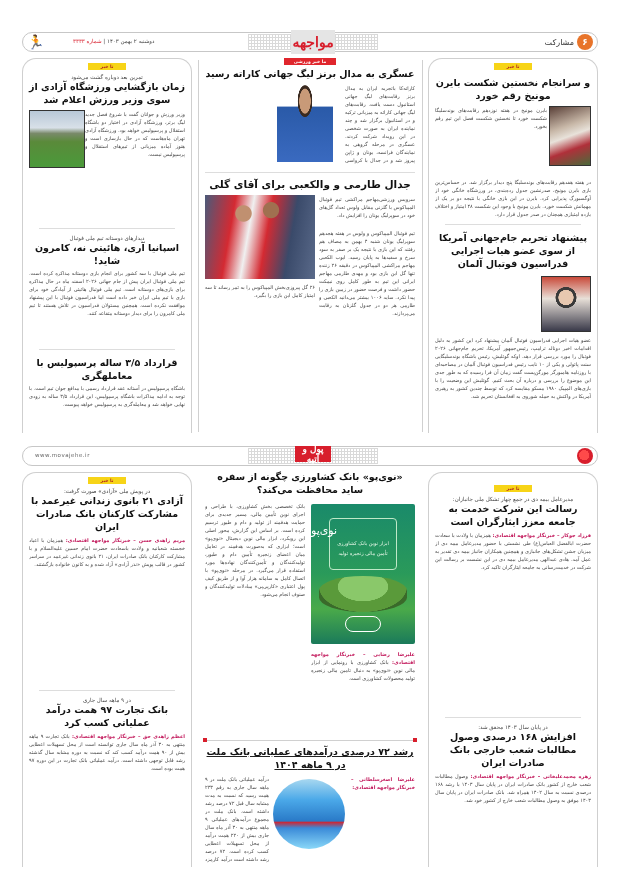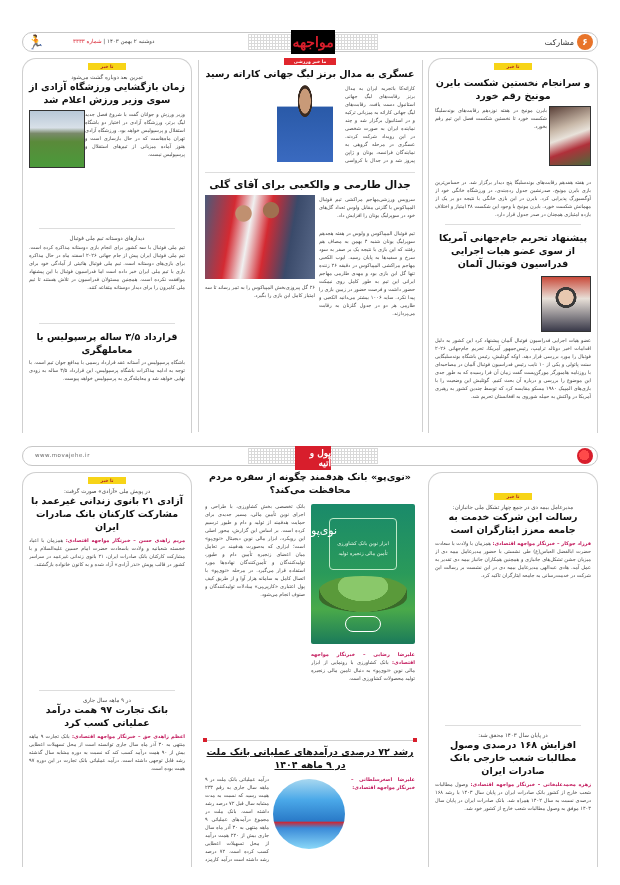--- a/index.html
+++ b/index.html
@@ -9,21 +9,21 @@
   .header-bar {
     position: absolute; left: 22px; top: 32px; width: 576px; height: 20px;
     border: 1px solid #c7c7c7; border-radius: 10px; background: #fff;
   }
   .header-bar .pattern {
     position: absolute; left: 225px; top: 1px; width: 130px; height: 16px;
     background-image: repeating-linear-gradient(90deg, #d9d9d9 0 1px, transparent 1px 3px),
                       repeating-linear-gradient(0deg, #d9d9d9 0 1px, transparent 1px 3px);
   }
   .logo-box {
-    position: absolute; left: 268px; top: -3px; width: 44px; height: 24px; background:#000000;
+    position: absolute; left: 268px; top: -3px; width: 44px; height: 24px; background:#e5e5e5;
     display:flex; align-items:center; justify-content:center;
     font-family: "DejaVu Serif", serif; font-weight: bold; color: #d81e2c; font-size: 14px;
   }
   .section-badge {
     position: absolute; right: 4px; top: 1px; display:flex; align-items:center; gap:3px;
     font-size: 8px; color:#333;
   }
   .section-num {
     width: 16px; height: 16px; border-radius: 50%; background:#e8742a; color:#fff;
     font-size: 9px; font-weight:bold; display:flex; align-items:center; justify-content:center;
@@ -123,35 +123,36 @@
   <span class="tag">تا خبر</span>
   <div class="kicker">تمرین بعد دوباره گشت می‌شود</div>
   <div class="hl h10">زمان بازگشایی ورزشگاه آزادی از سوی وزیر ورزش اعلام شد</div>
   <div style="position:relative; height:62px; margin-top:4px;">
     <div class="photo" style="left:0; top:0; width:56px; height:58px; background:linear-gradient(180deg,#b8c8d8 0%,#d8e0e8 30%,#7a8a6a 40%,#5a8a3a 55%,#4a9a3a 100%);"></div>
     <div class="body-text" style="position:absolute; right:0; top:0; width:100px; height:62px; overflow:hidden;">وزیر ورزش و جوانان گفت با شروع فصل جدید لیگ برتر، ورزشگاه آزادی در اختیار دو باشگاه استقلال و پرسپولیس خواهد بود. ورزشگاه آزادی تهران ماه‌هاست که در حال بازسازی است و هنوز آماده میزبانی از تیم‌های استقلال و پرسپولیس نیست.</div>
   </div>
   <div class="body-text" style="height:50px; overflow:hidden;"></div>
   <div style="height:1px; background:#ddd; margin:6px 10px;"></div>
   <div class="kicker">دیدارهای دوستانه تیم ملی فوتبال</div>
+  <div class="hl h10">اسپانیا آری، هائیتی نه، کامرون شاید!</div>
   <div class="body-text" style="height:74px; overflow:hidden; margin-top:2px;">تیم ملی فوتبال با سه کشور برای انجام بازی دوستانه مذاکره کرده است. تیم ملی فوتبال ایران پیش از جام جهانی ۲۰۲۶ اسفند ماه در حال مذاکره برای بازی‌های دوستانه است. تیم ملی فوتبال هائیتی از آمادگی خود برای بازی با تیم ملی ایران خبر داده است اما فدراسیون فوتبال با این پیشنهاد موافقت نکرده است. همچنین مسئولان فدراسیون در تلاش هستند تا تیم ملی کامرون را برای دیدار دوستانه متقاعد کنند.</div>
   <div style="height:1px; background:#ddd; margin:6px 10px;"></div>
   <div class="hl h10">قرارداد ۳/۵ ساله پرسپولیس با معاملهگری</div>
   <div class="body-text" style="height:56px; overflow:hidden; margin-top:2px;">باشگاه پرسپولیس در آستانه عقد قرارداد رسمی با مدافع جوان تیم است. با توجه به ادامه مذاکرات باشگاه پرسپولیس، این قرارداد ۳/۵ ساله به زودی نهایی خواهد شد و معامله‌گری به پرسپولیس خواهد پیوست.</div>
 </div>
 
 <div class="header-bar" style="top:446px;">
   <div class="site-url">www.movajehe.ir</div>
   <div class="pattern"></div>
-  <div class="logo-box" style="background:#d81e2c; color:#fff; font-size:9px; width:36px; left:272px; height:24px; top:-1px;">پول و آتیه</div>
+  <div class="logo-box" style="background:#d81e2c; color:#fff; font-size:9px; width:36px; left:272px; height:16px; top:-1px;text-align:center;">پول و آتیه</div>
   <div class="bank-icon"></div>
 </div>
 
 <div class="col" style="left:205px; top:470px; width:210px; height:265px;">
-  <div class="hl h10">«نوی‌پو» بانک هدفمند چگونه از سفره مردم محافظت می‌کند؟</div>
+  <div class="hl h10">«نوی‌پو» بانک کشاورزی چگونه از سفره ساید محافظت می‌کند؟</div>
   <div style="position:relative; height:240px; margin-top:6px;">
     <div class="body-text" style="position:absolute; left:0; top:0; width:100px; height:240px; overflow:hidden;">بانک تخصصی بخش کشاورزی، با طراحی و اجرای نوین تأمین مالی، مسیر جدیدی برای حمایت هدفمند از تولید و دام و طیور ترسیم کرده است. بر اساس این گزارش، محور اصلی این رویکرد، ابزار مالی نوین دیجیتال «نوی‌پو» است؛ ابزاری که به‌صورت هدفمند در تعامل میان اعضای زنجیره تأمین دام و طیور، تولیدکنندگان و تأمین‌کنندگان نهاده‌ها مورد استفاده قرار می‌گیرد. در مرحله «نوی‌پو» با اتصال کامل به سامانه هزار آوا و از طریق کیف پول اعتباری «کارپی‌پی» مبادلات تولیدکنندگان و صنوف انجام می‌شود.</div>
     <div style="position:absolute; right:0; top:2px; width:104px; height:140px; background:linear-gradient(180deg,#1a8a6a 0%,#2a9a5a 50%,#4aaa4a 75%,#1a7a5a 100%); border-radius:2px; overflow:hidden;">
       <div style="position:absolute; left:18px; top:14px; width:68px; height:52px; border:1px solid #bfe8c8; border-radius:4px;"></div>
       <div style="position:absolute; left:0; right:0; top:20px; text-align:left; color:#fff; font-weight:normal; font-size:11px;">نوی‌پو</div>
       <div style="position:absolute; left:0; right:0; top:36px; text-align:center; color:#e8f8e8; font-size:5px;">ابزار نوین بانک کشاورزی</div>
       <div style="position:absolute; left:0; right:0; top:46px; text-align:center; color:#e8f8e8; font-size:5px;">تأمین مالی زنجیره تولید</div>
       <div style="position:absolute; left:8px; top:72px; width:88px; height:36px; border-radius:50%/40%; background:radial-gradient(ellipse at 50% 30%, #8ac86a 0 40%, #5a9a3a 41% 70%, #3a6a2a 71%);"></div>
       <div style="position:absolute; left:34px; top:112px; width:36px; height:16px; border:1px solid #fff; border-radius:8px;"></div>
     </div>
@@ -170,21 +171,21 @@
   <div class="hl h10">رشد ۷۲ درصدی درآمدهای عملیاتی بانک ملت در ۹ ماهه ۱۴۰۴</div>
   <div style="position:relative; height:90px; margin-top:4px;">
     <div class="body-text" style="position:absolute; right:0; top:0; width:64px; height:90px; overflow:hidden;">
       <span class="byline">علیرضا اصغرسلطانی – خبرنگار مواجهه اقتصادی:</span>
     </div>
     <div style="position:absolute; left:68px; top:4px; width:72px; height:70px; border-radius:50%; background:linear-gradient(180deg,#a8d8f0 0%,#4aa8e8 30%,#2a7ac8 60%,#c82a3a 62%,#3a8ad8 70%,#8ad8f8 100%);"></div>
     <div class="body-text" style="position:absolute; left:0; top:0; width:64px; height:90px; overflow:hidden;">درآمد عملیاتی بانک ملت در ۹ ماهه سال جاری به رقم ۲۳۳ همت رسید که نسبت به مدت مشابه سال قبل ۷۲ درصد رشد داشته است. بانک ملت در مجموع درآمدهای عملیاتی ۹ ماهه منتهی به ۳۰ آذر ماه سال جاری بیش از ۲۲۰ همت درآمد از محل تسهیلات اعطایی کسب کرده است. ۷۲ درصد رشد داشته است درآمد کارمزد نیز در همین مدت به رقم ۲۱ همت رسیده است که با افزایش ۴۱ درصدی مواجه شده است. درآمد عملیاتی بانک ملت در ۹ ماهه سال جاری ۱۲۳ همت به سپرده‌ها سود پرداخته است.</div>
   </div>
 </div>
 
-<div class="col box" style="right:22px; top:472px; width:170px; height:395px; padding:20px 6px;">
+<div class="col box" style="right:22px; top:472px; width:170px; height:395px; padding:12px 6px;">
   <span class="tag">تا خبر</span>
   <div class="kicker">مدیرعامل بیمه دی در جمع چهار تشکل ملی جانبازان:</div>
   <div class="hl h10">رسالت این شرکت خدمت به جامعه معزز ایثارگران است</div>
   <div class="body-text" style="height:180px; overflow:hidden; margin-top:3px;">
     <span class="byline">فرزاد جوکار – خبرنگار مواجهه اقتصادی:</span>
     <span>همزمان با ولادت با سعادت حضرت ابالفضل العباس(ع) طی نشستی با حضور مدیرعامل بیمه دی از میزبان جشن تشکل‌های جانبازی و همچنین همکاران جانباز بیمه دی تقدیر به عمل آمد. هادی عبدالهی مدیرعامل بیمه دی در این نشست بر رسالت این شرکت در خدمت‌رسانی به جامعه ایثارگران تاکید کرد.</span>
   </div>
   <div style="height:1px; background:#ddd; margin:6px 10px;"></div>
   <div class="kicker">در پایان سال ۱۴۰۳ محقق شد:</div>
   <div class="hl h10">افزایش ۱۶۸ درصدی وصول مطالبات شعب خارجی بانک صادرات ایران</div>

